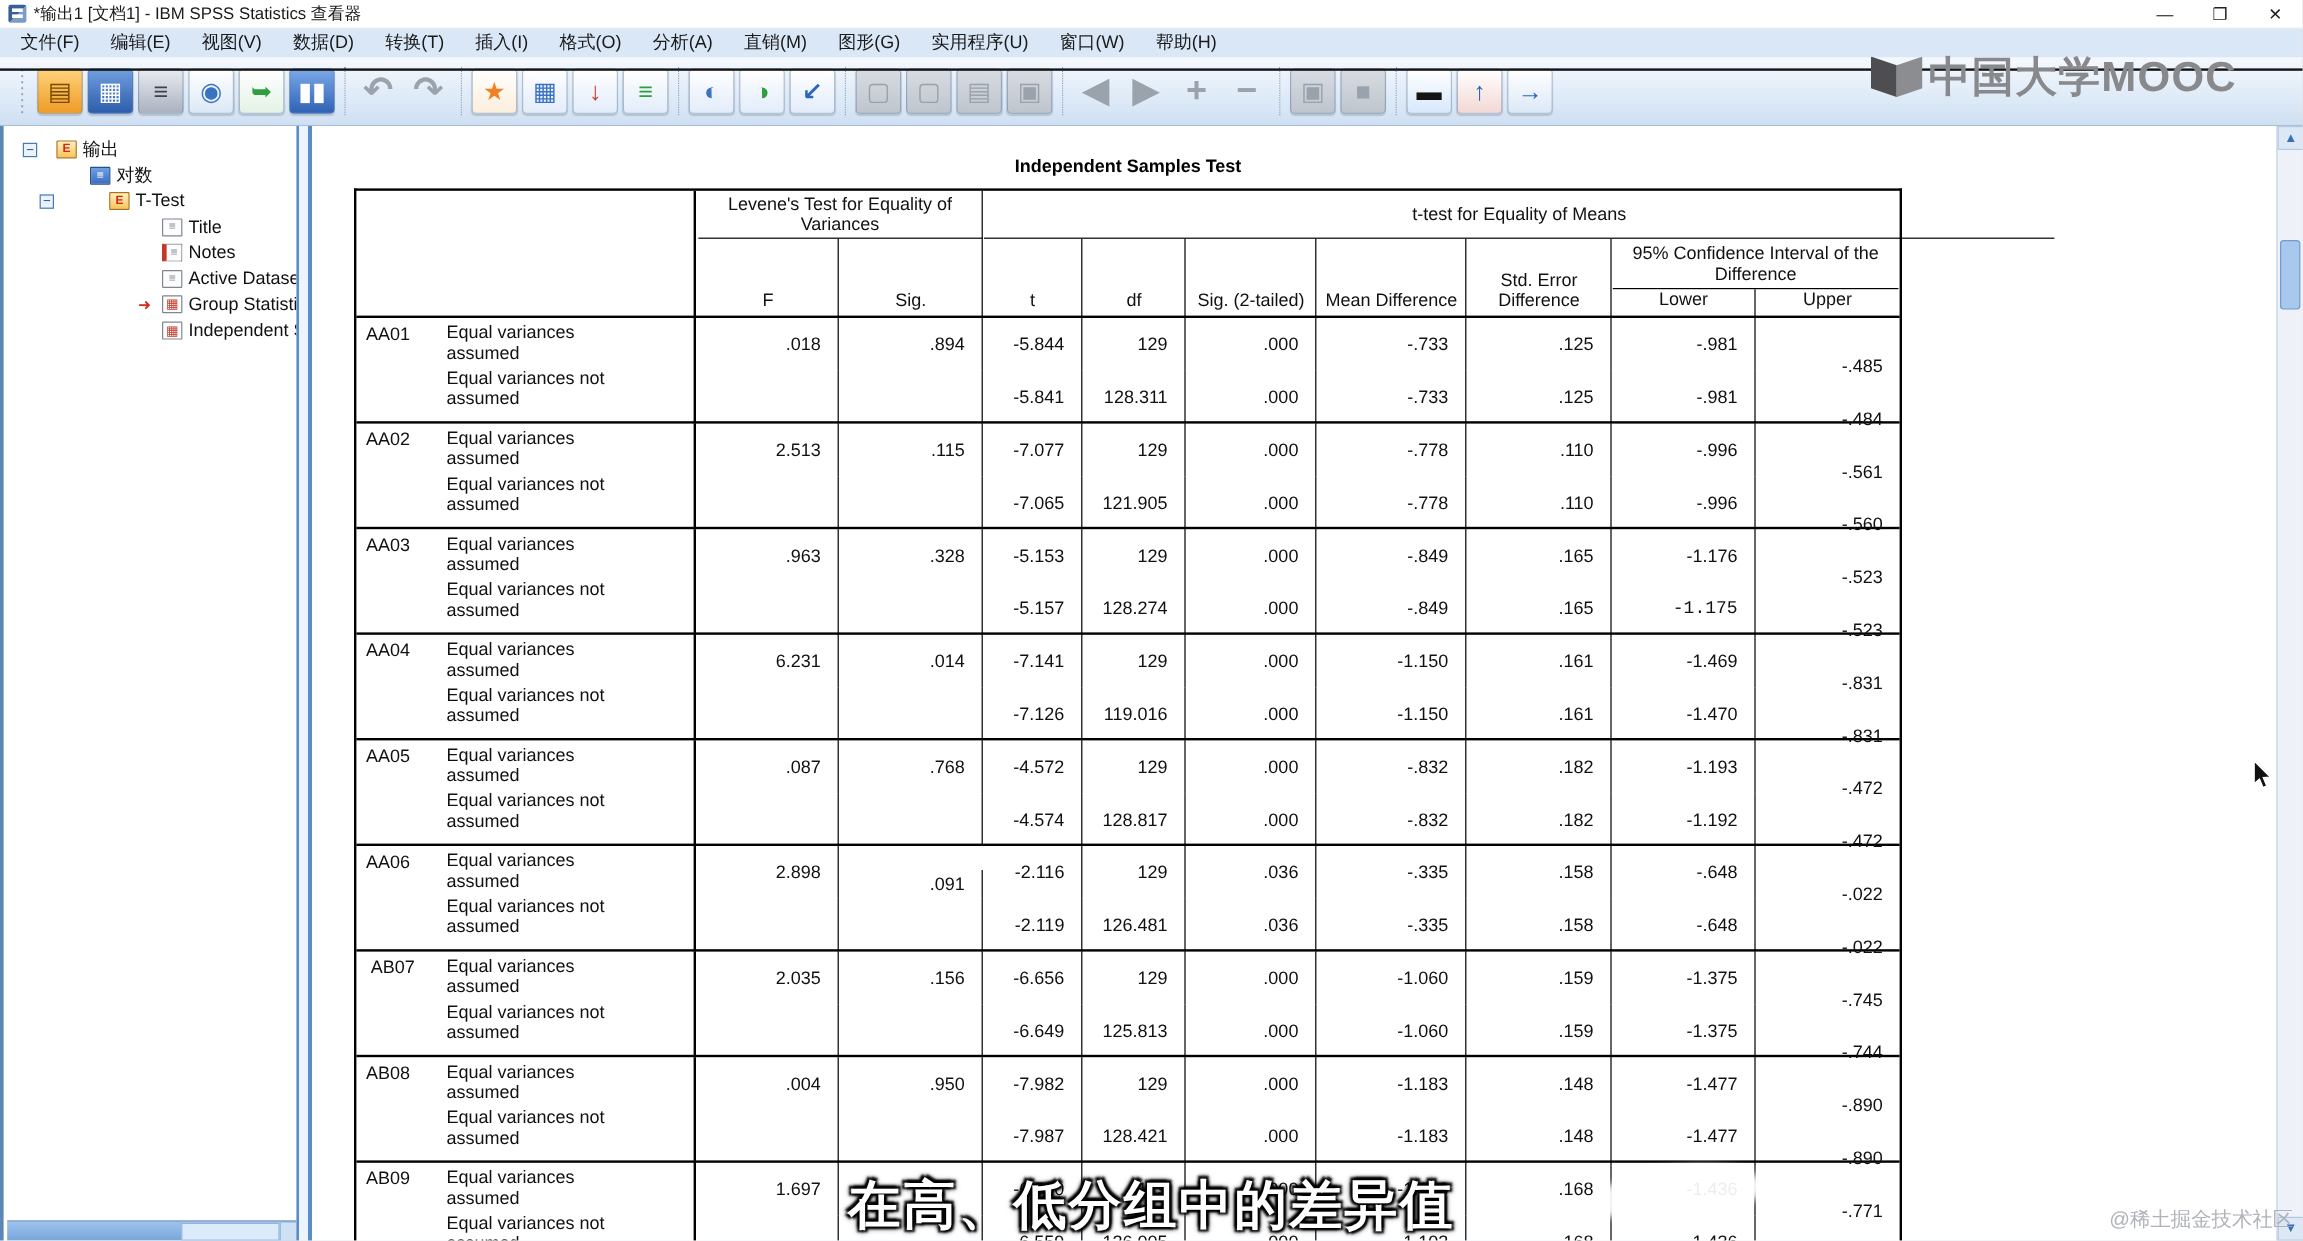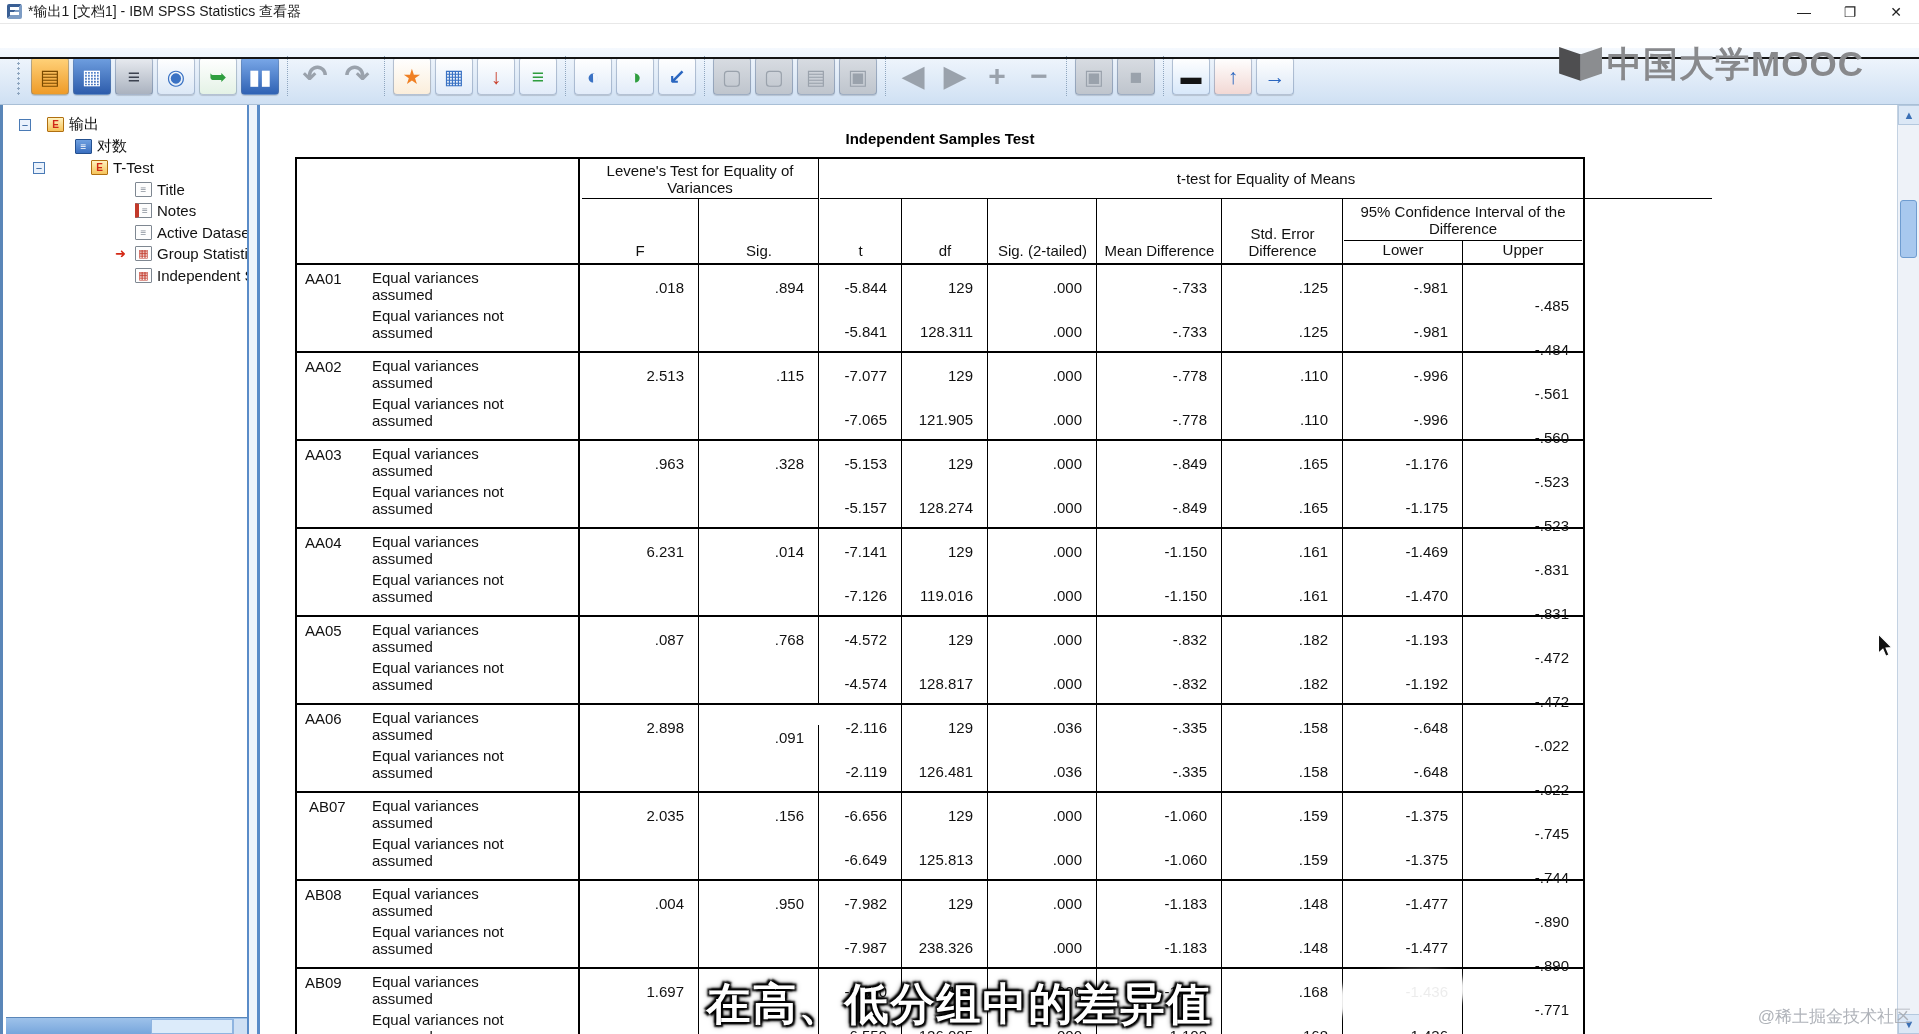--- a/index.html
+++ b/index.html
@@ -136,20 +136,35 @@
   <div class="titlebar">
     <div class="app-icon"></div>
     <div class="title-text">*输出1 [文档1] - IBM SPSS Statistics 查看器</div>
     <div class="win-controls">
       <div class="win-btn">—</div>
       <div class="win-btn">❐</div>
       <div class="win-btn">✕</div>
     </div>
   </div>
 
+  <div class="menubar">
+      <div class="menu-item">文件(F)</div>
+      <div class="menu-item">编辑(E)</div>
+      <div class="menu-item">视图(V)</div>
+      <div class="menu-item">数据(D)</div>
+      <div class="menu-item">转换(T)</div>
+      <div class="menu-item">插入(I)</div>
+      <div class="menu-item">格式(O)</div>
+      <div class="menu-item">分析(A)</div>
+      <div class="menu-item">直销(M)</div>
+      <div class="menu-item">图形(G)</div>
+      <div class="menu-item">实用程序(U)</div>
+      <div class="menu-item">窗口(W)</div>
+      <div class="menu-item">帮助(H)</div>
+    </div>
 
   <div class="toolbar">
     <div class="tool-handle"></div>
   <div class="tool-btn tile" data-glyph="▤" style="background: linear-gradient(rgb(255, 210, 122), rgb(239, 155, 40)); color: rgb(122, 74, 0);"></div>
       <div class="tool-btn tile" data-glyph="▦" style="background: linear-gradient(rgb(111, 159, 224), rgb(45, 92, 171)); color: rgb(255, 255, 255);"></div>
       <div class="tool-btn tile" data-glyph="≡" style="background: linear-gradient(rgb(232, 235, 240), rgb(170, 178, 191)); color: rgb(60, 66, 80);"></div>
       <div class="tool-btn tile" data-glyph="◉" style="background: linear-gradient(rgb(255, 255, 255), rgb(220, 232, 246)); color: rgb(58, 114, 196);"></div>
       <div class="tool-btn tile" data-glyph="➥" style="background: linear-gradient(rgb(255, 255, 255), rgb(228, 242, 230)); color: rgb(47, 158, 63);"></div>
       <div class="tool-btn tile" data-glyph="▮▮" style="background: linear-gradient(rgb(122, 168, 232), rgb(47, 98, 180)); color: rgb(255, 255, 255);"></div>
       <div class="tool-sep"></div>
@@ -329,21 +344,21 @@
               <div class="c-val" style="grid-area: 1 / 9;">.165</div>
               <div class="c-val" style="grid-area: 1 / 10;">-1.176</div>
               <div class="c-val last" style="grid-area: 1 / 11;">-.523</div>
               <div class="c-val" style="grid-area: 2 / 3;"></div>
               <div class="c-val" style="grid-area: 2 / 4;"></div>
               <div class="c-val" style="grid-area: 2 / 5;">-5.157</div>
               <div class="c-val" style="grid-area: 2 / 6;">128.274</div>
               <div class="c-val" style="grid-area: 2 / 7;">.000</div>
               <div class="c-val" style="grid-area: 2 / 8;">-.849</div>
               <div class="c-val" style="grid-area: 2 / 9;">.165</div>
-              <div class="c-val" style="grid-area: 2 / 10;">-1.175</div>
+              <div class="c-val" style="grid-area: 2 / 10; font-family: Liberation Mono, monospace;">-1.175</div>
               <div class="c-val last" style="grid-area: 2 / 11;">-.523</div>
             </div>
             <div class="block">
               <div class="c-name" style="grid-area: 1 / 1 / 3;">AA04</div>
               <div class="c-label-box" style="grid-area: 1 / 2 / 3;">
                 <div class="c-label">Equal variances assumed</div>
                 <div class="c-label">Equal variances not assumed</div>
               </div>
               <div class="c-val" style="grid-area: 1 / 3;">6.231</div>
               <div class="c-val" style="grid-area: 1 / 4;">.014</div>
@@ -450,21 +465,21 @@
               <div class="c-val" style="grid-area: 1 / 5;">-7.982</div>
               <div class="c-val" style="grid-area: 1 / 6;">129</div>
               <div class="c-val" style="grid-area: 1 / 7;">.000</div>
               <div class="c-val" style="grid-area: 1 / 8;">-1.183</div>
               <div class="c-val" style="grid-area: 1 / 9;">.148</div>
               <div class="c-val" style="grid-area: 1 / 10;">-1.477</div>
               <div class="c-val last" style="grid-area: 1 / 11;">-.890</div>
               <div class="c-val" style="grid-area: 2 / 3;"></div>
               <div class="c-val" style="grid-area: 2 / 4;"></div>
               <div class="c-val" style="grid-area: 2 / 5;">-7.987</div>
-              <div class="c-val" style="grid-area: 2 / 6;">238.326</div>
+              <div class="c-val" style="grid-area: 2 / 6;">128.421</div>
               <div class="c-val" style="grid-area: 2 / 7;">.000</div>
               <div class="c-val" style="grid-area: 2 / 8;">-1.183</div>
               <div class="c-val" style="grid-area: 2 / 9;">.148</div>
               <div class="c-val" style="grid-area: 2 / 10;">-1.477</div>
               <div class="c-val last" style="grid-area: 2 / 11;">-.890</div>
             </div>
             <div class="block">
               <div class="c-name" style="grid-area: 1 / 1 / 3;">AB09</div>
               <div class="c-label-box" style="grid-area: 1 / 2 / 3;">
                 <div class="c-label">Equal variances assumed</div>

